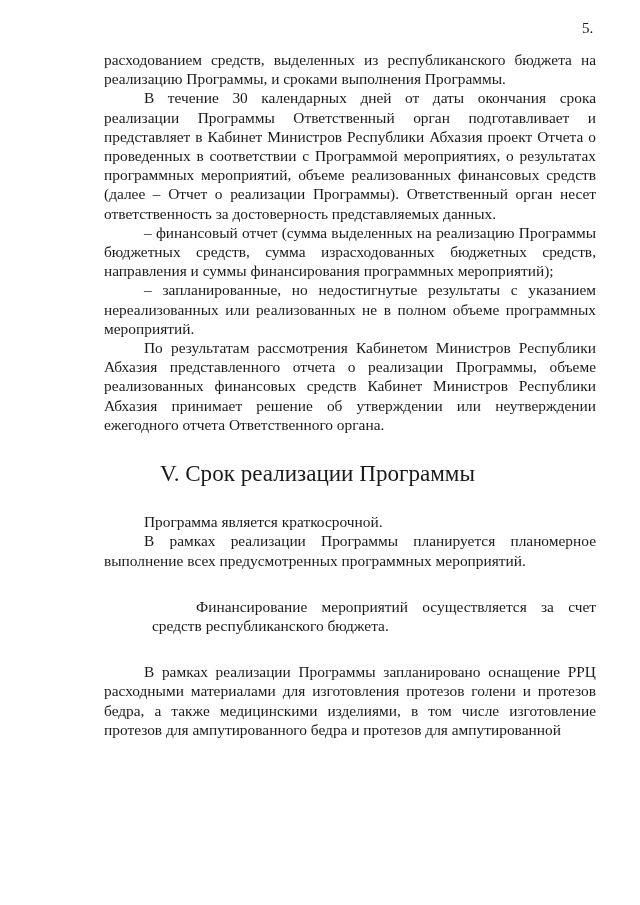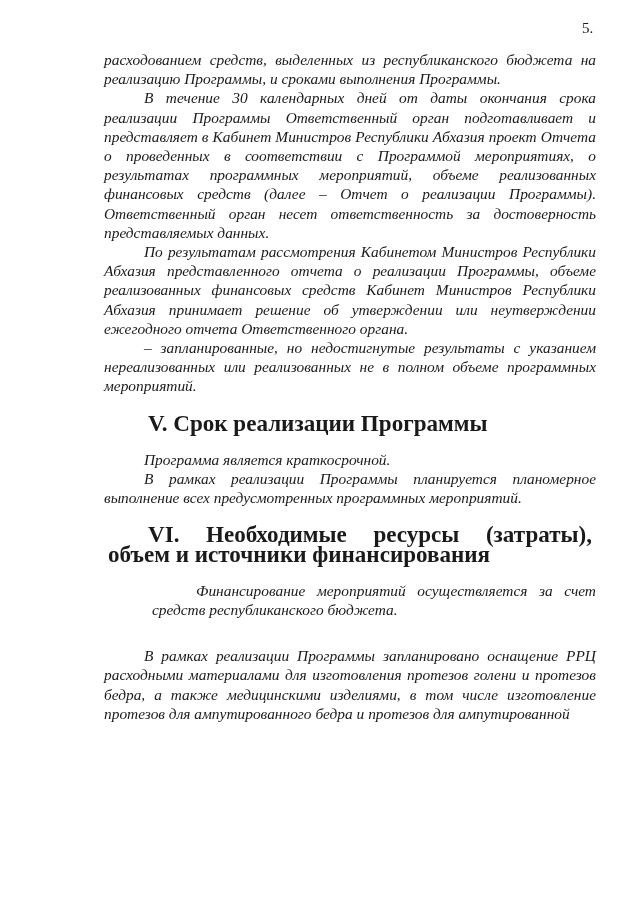--- a/index.html
+++ b/index.html
@@ -10,48 +10,48 @@
     color: #1a1a1a;
   }
   .page-number {
     position: absolute; top: 19px; left: 582px;
     font-size: 15px; line-height: 18px;
   }
   .content {
     position: absolute; left: 104px; top: 50px; width: 492px;
     font-size: 15.4px; line-height: 19.2px;
   }
-  .p { margin: 0; text-align: justify; text-align-last: left; font-style: italic; }
+  .p { margin: 0; text-align: justify; text-align-last: left; }
   .p.ind { text-indent: 40px; }
   .p.ind2 { text-indent: 44px; margin-left: 48px; }
   .h {
-    margin: 4px; font-weight: bold; text-align: justify; text-align-last: left;
+    margin: 16px; font-weight: normal; text-align: justify; text-align-last: left;
     text-indent: 40px;
   }
   .gap-before-h { height: 14px; }
   .gap-after-h { height: 13px; }
 </style>
 </head>
 <body>
 
 <div class="page-number">5.</div>
 
 <div class="content">
   <p class="p">расходованием средств, выделенных из республиканского бюджета на реализацию Программы, и сроками выполнения Программы.</p>
   <p class="p ind">В течение 30 календарных дней от даты окончания срока реализации Программы Ответственный орган подготавливает и представляет в Кабинет Министров Республики Абхазия проект Отчета о проведенных в соответствии с Программой мероприятиях, о результатах программных мероприятий, объеме реализованных финансовых средств (далее – Отчет о реализации Программы). Ответственный орган несет ответственность за достоверность представляемых данных.</p>
+  <p class="p ind">– финансовый отчет (сумма выделенных на реализацию Программы бюджетных средств, сумма израсходованных бюджетных средств, направления и суммы финансирования программных мероприятий);</p>
+  <p class="p ind">– запланированные, но недостигнутые результаты с указанием нереализованных или реализованных не в полном объеме программных мероприятий.</p>
   <p class="p ind">По результатам рассмотрения Кабинетом Министров Республики Абхазия представленного отчета о реализации Программы, объеме реализованных финансовых средств Кабинет Министров Республики Абхазия принимает решение об утверждении или неутверждении ежегодного отчета Ответственного органа.</p>
-  <p class="p ind">– запланированные, но недостигнутые результаты с указанием нереализованных или реализованных не в полном объеме программных мероприятий.</p>
 
   <div class="gap-before-h"></div>
   <h2 class="h">V. Срок реализации Программы</h2>
   <div class="gap-after-h"></div>
   <p class="p ind">Программа является краткосрочной.</p>
   <p class="p ind">В рамках реализации Программы планируется планомерное выполнение всех предусмотренных программных мероприятий.</p>
 
   <div class="gap-before-h"></div>
-  <h2 class="h">VI. Необходимые ресурсы (затраты), объем и источники финансирования</h2>
   <div class="gap-after-h"></div>
   <p class="p ind2">Финансирование мероприятий осуществляется за счет средств республиканского бюджета.</p>
 
   <div class="gap-before-h"></div>
   <div class="gap-after-h"></div>
   <p class="p ind">В рамках реализации Программы запланировано оснащение РРЦ расходными материалами для изготовления протезов голени и протезов бедра, а также медицинскими изделиями, в том числе изготовление протезов для ампутированного бедра и протезов для ампутированной</p>
 </div>
 
 </body></html>

